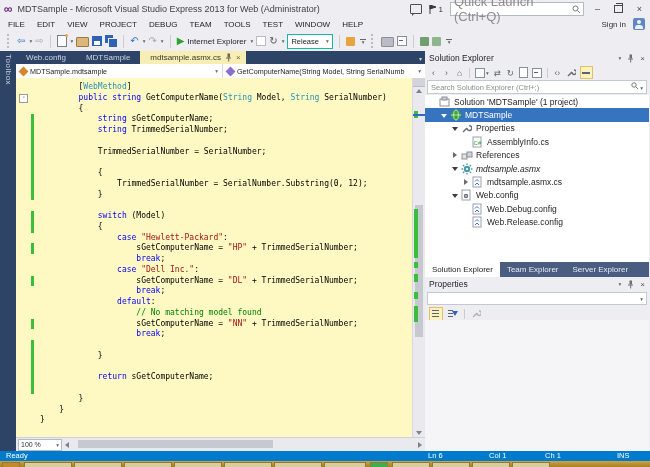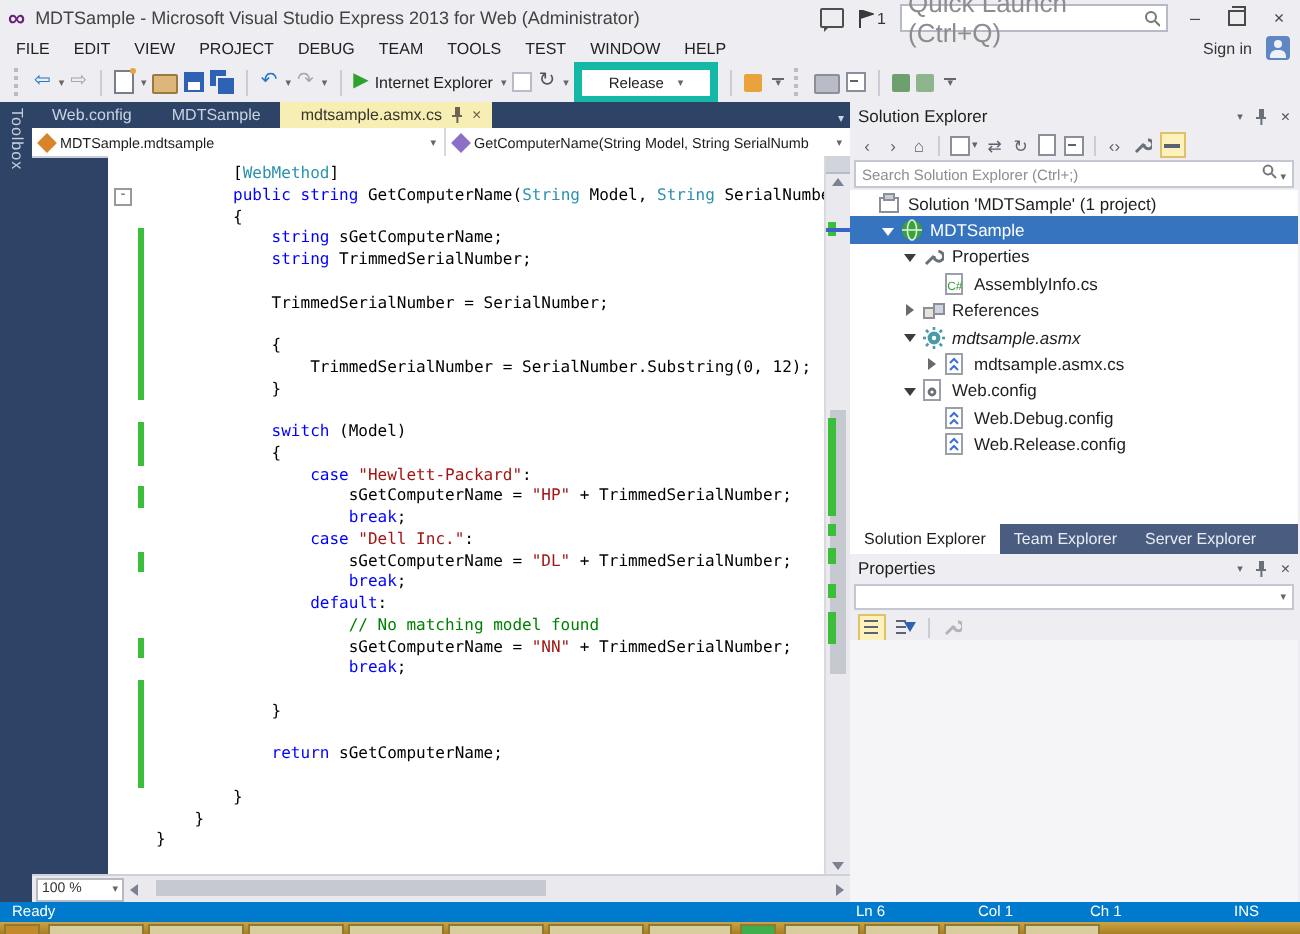--- a/index.html
+++ b/index.html
@@ -32,42 +32,42 @@
   .blue{color:#2878c8;} .gray{color:#a4a8b2;} .green{color:#2ea12e;} .dark{color:#51555f;}
   .dd{font-size:5.5px;color:#666;margin-left:1px;}
   .pageico{width:8px;height:10px;background:#fff;border:1px solid #7a7e88;position:relative;}
   .pageico::after{content:"";position:absolute;right:-2px;top:-2px;width:3px;height:3px;background:#e8a33d;border-radius:50%;}
   .folderico{width:11px;height:8px;background:#dcb67a;border:1px solid #9a7b3f;border-radius:1px;margin-top:2px;}
   .saveico{width:10px;height:10px;background:#2e62b5;position:relative;}
   .saveico::after{content:"";position:absolute;left:2px;bottom:1px;width:6px;height:4px;background:#fff;}
   .saveall{position:relative;width:12px;height:12px;}
   .saveall .s1{position:absolute;left:0;top:0;width:8px;height:8px;background:#2e62b5;}
   .saveall .s2{position:absolute;left:3px;top:3px;width:8px;height:8px;background:#2e62b5;border:1px solid #eeeef2;}
-  .combo{height:13px;background:#fff;border:4px solid #14b8a6;display:flex;align-items:center;font-size:7.5px;padding:0 13px;gap:6px;color:#222;}
+  .combo{height:13px;background:#fff;border:1px solid #14b8a6;display:flex;align-items:center;font-size:7.5px;padding:0 3px;gap:6px;color:#222;}
   .sqico{width:9px;height:9px;border-radius:1px;}
   .ovf{display:flex;flex-direction:column;align-items:center;line-height:3px;margin:0 2px;}
   .ovf i{width:6px;height:1px;background:#666;display:block;margin-bottom:1px;}
   
   .strip{position:absolute;top:51px;bottom:16px;left:0;width:16px;background:#2e4467;}
   .toolbox-label{writing-mode:vertical-rl;font-size:8px;color:#c6cedc;display:block;margin:3px auto 0 4px;letter-spacing:.5px;}
   .editor{position:absolute;left:16px;top:51px;width:409px;bottom:16px;background:#2e4467;}
   .tabrow{position:absolute;top:0;left:0;right:0;height:13px;display:flex;font-size:8px;}
   .dtab{padding:0 10px;display:flex;align-items:center;color:#cad3e2;gap:4px;}
   .dtab.active{background:#f7eeb4;color:#39362c;padding-right:5px;}
   .tclose{color:#6b6453;font-size:8px;line-height:8px;}
   .tab-ovf{position:absolute;right:3px;top:4px;color:#cad3e2;font-size:6px;}
   .navbar{position:absolute;top:13px;left:0;right:0;height:14px;background:#fff;border-bottom:1px solid #cdcfd8;display:flex;font-size:7.2px;color:#1e1e1e;}
   .nav-combo{display:flex;align-items:center;gap:3px;padding:0 4px;overflow:hidden;white-space:nowrap;}
   .nav-combo .dd{margin-left:auto;}
   .nav-left{width:198px;border-right:1px solid #d8d8de;}
   .nav-right{flex:1;}
   .cls-ico{width:7px;height:7px;background:#d8842a;transform:rotate(45deg);flex:none;}
   .mtd-ico{width:7px;height:7px;background:#8b6fc9;transform:rotate(45deg);flex:none;}
   
-  .code-area{position:absolute;top:27px;left:0;right:12px;bottom:13px;background:#ffffff;overflow:hidden;padding-top:4px;margin-left:38px;}
+  .code-area{position:absolute;top:27px;left:0;right:12px;bottom:13px;background:#fef9c3;overflow:hidden;padding-top:4px;}
   .code-line{position:relative;height:10.75px;line-height:10.75px;white-space:pre;
              font-family:"DejaVu Sans Mono",monospace;font-size:8px;padding-left:24px;}
   .chg{position:absolute;left:15px;top:0;width:3px;height:100%;background:#3bbf3b;}
   .fold{position:absolute;left:3px;top:1px;width:7px;height:7px;border:1px solid #9a9a9a;background:#fff;
         font-size:7px;line-height:5px;text-align:center;color:#555;}
   .tok-k{color:#0000ff;} .tok-t{color:#2b91af;} .tok-s{color:#a31515;} .tok-c{color:#008000;} .tok-p{color:#000;}
   
   .vscroll{position:absolute;top:27px;right:0;width:12px;bottom:13px;background:#e9e9ee;border-left:1px solid #d8d8de;}
   .vs-split{position:absolute;top:0;left:0;right:0;height:8px;background:#d2d4dc;border-bottom:1px solid #b9bcc6;}
   .tri{width:0;height:0;position:absolute;left:3px;}

